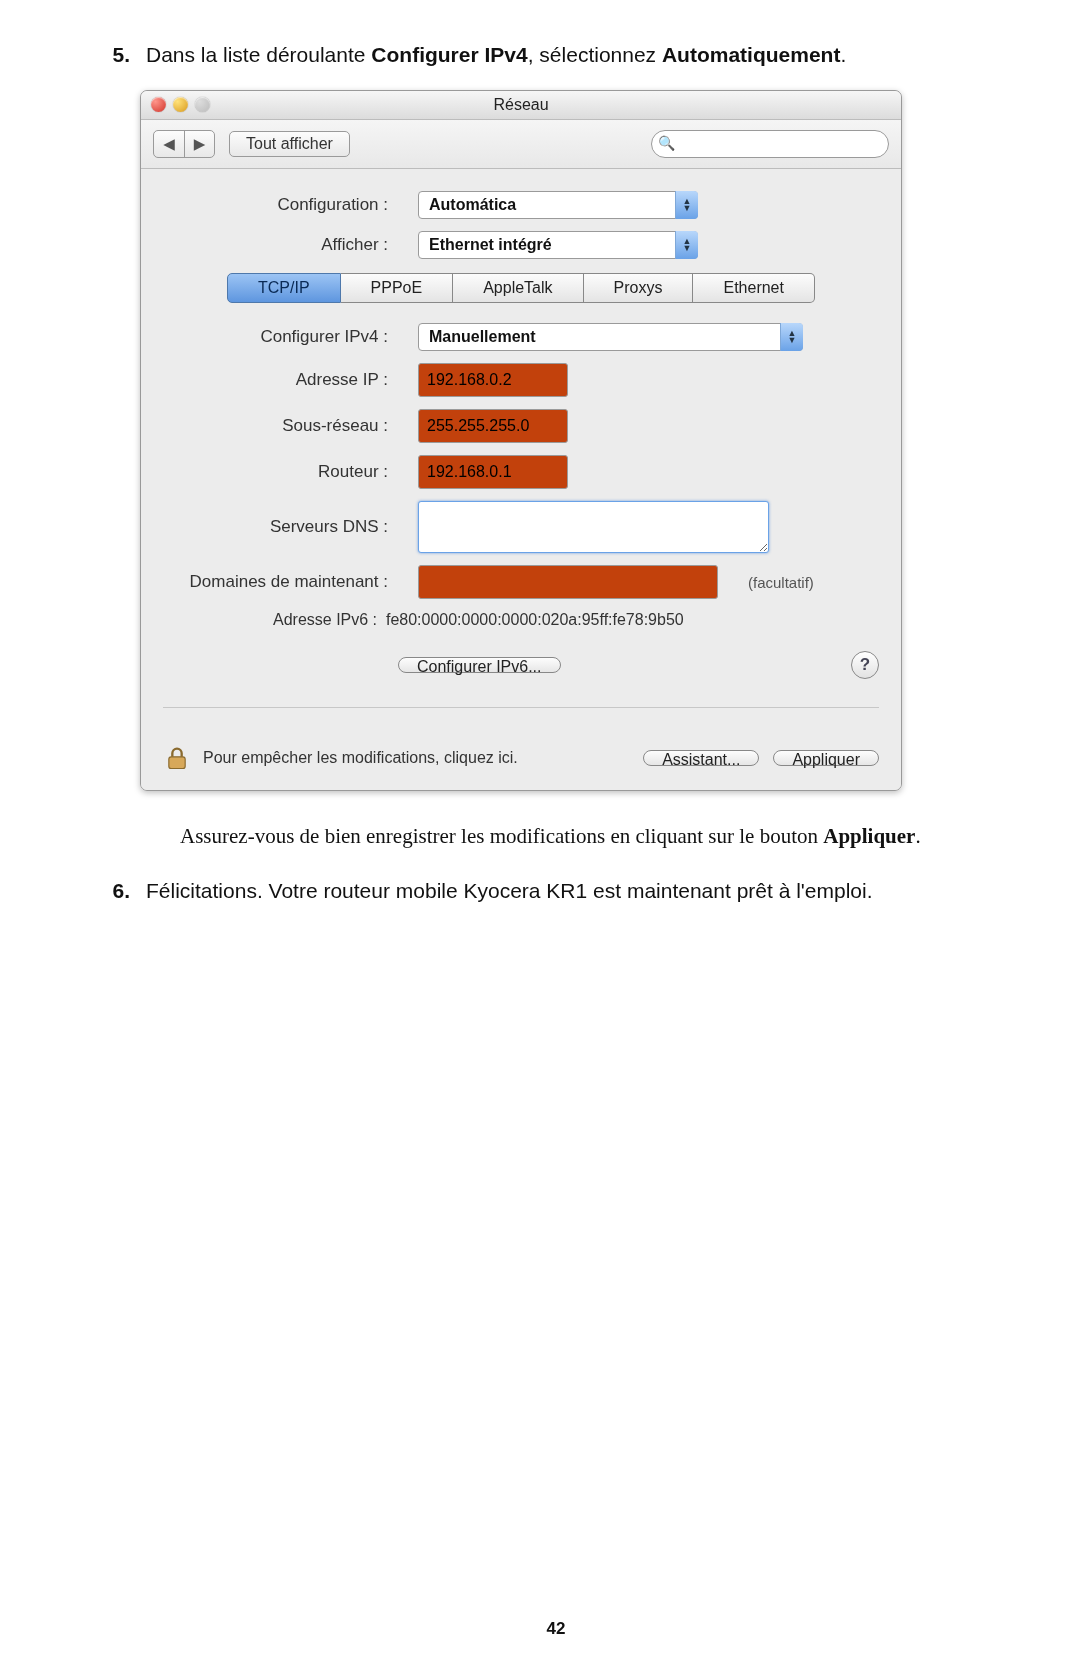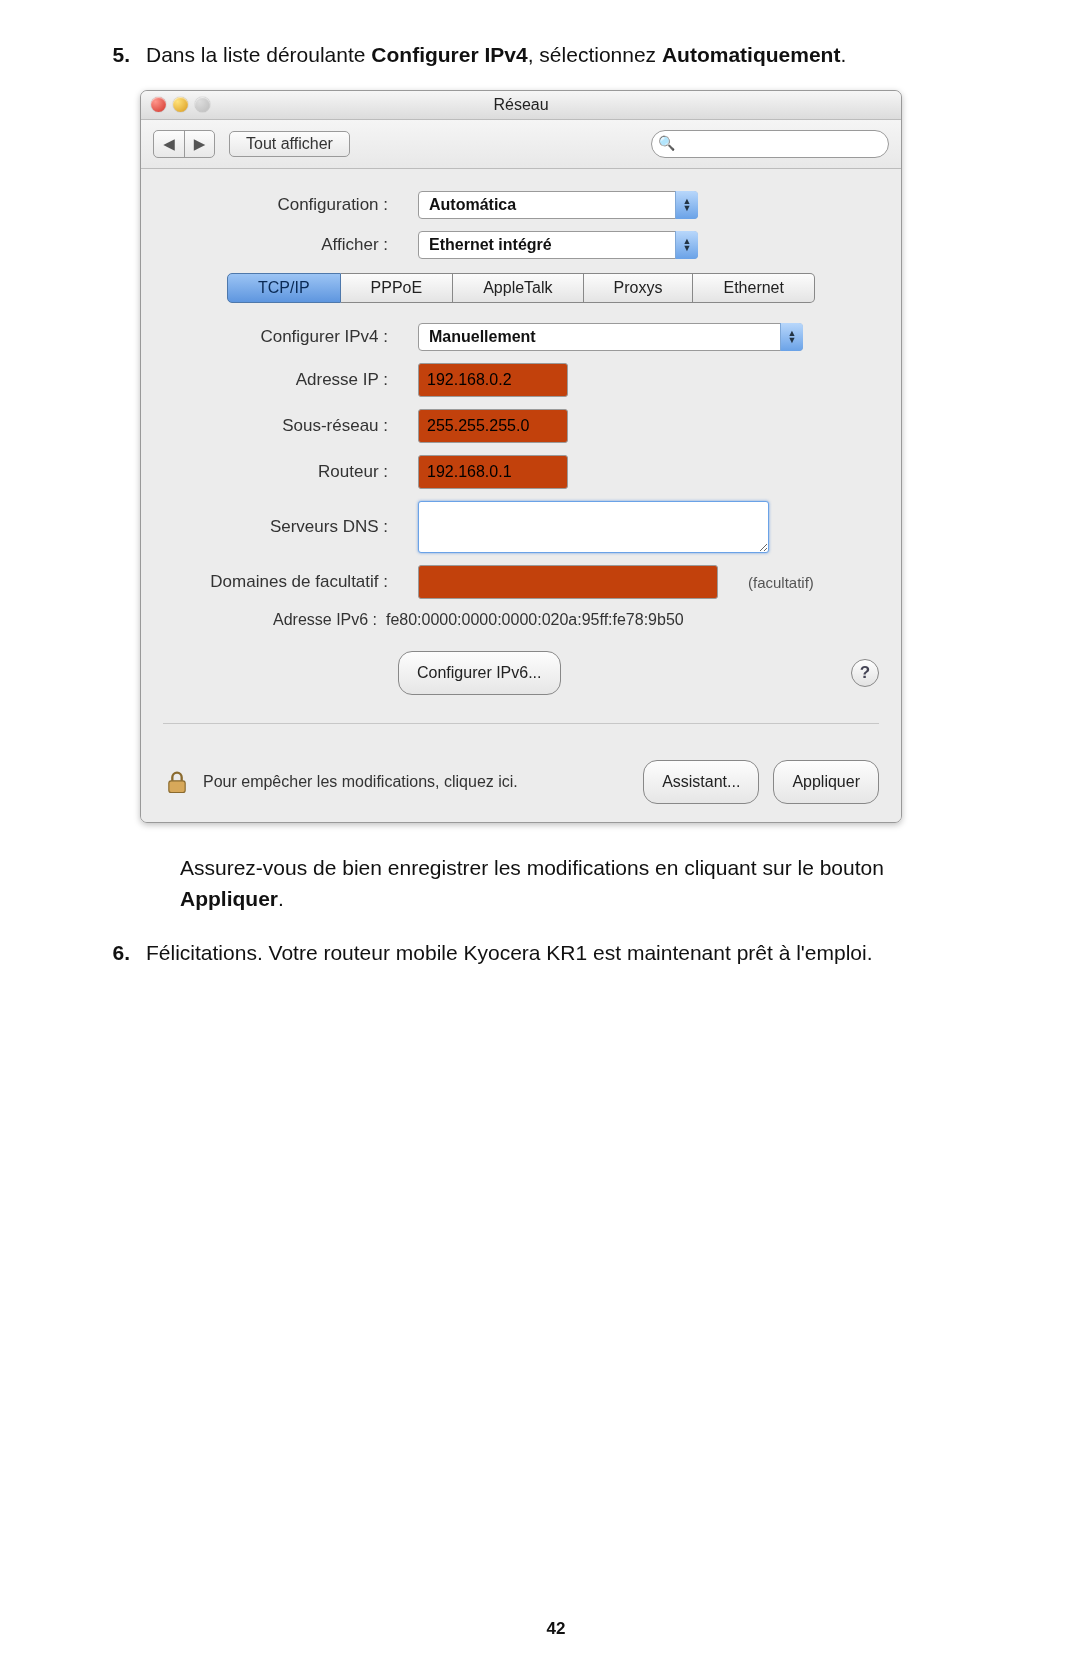--- a/index.html
+++ b/index.html
@@ -44,30 +44,30 @@
 .tabs .tab{border:1px solid #888;border-left:none;background:linear-gradient(#fcfcfc,#e4e4e4);height:28px;padding:0 30px;display:flex;align-items:center;font-size:16px;color:#222;}
 .tabs .tab:first-child{border-left:1px solid #888;border-radius:5px 0 0 5px;}
 .tabs .tab:last-child{border-radius:0 5px 5px 0;}
 .tabs .tab.active{background:linear-gradient(#9cc4f4,#5e96df);color:#0a2a55;border-color:#4e78ab;}
 .inp{height:34px;border:1px solid #9a9a9a;border-radius:3px;background:#c2410c;font-size:16px;padding:0 8px;box-sizing:border-box;}
 .inp.ip{width:150px;}
 .dns{width:345px;height:46px;border:1px solid #6aa2e7;border-radius:3px;background:#fff;box-shadow:0 0 3px rgba(80,140,220,.8);}
 .facult{font-size:15px;color:#555;margin-left:10px;}
 .ipv6line{font-size:16px;color:#333;margin-left:110px;margin-top:8px;margin-bottom:22px;}
 .ipv6btn-row{display:flex;align-items:center;margin-left:235px;}
-.pill{border:1px solid #888;border-radius:14px;background:linear-gradient(#fdfdfd,#e6e6e6);height:44px;padding:0 18px;font-size:16px;color:#222;}
+.pill{border:1px solid #888;border-radius:14px;background:linear-gradient(#fdfdfd,#e6e6e6);height:16px;padding:0 18px;font-size:16px;color:#222;}
 .help{width:26px;height:26px;border-radius:50%;border:1px solid #888;background:linear-gradient(#fff,#e2e2e2);display:flex;align-items:center;justify-content:center;font-size:17px;font-weight:700;color:#445;margin-left:auto;}
 
 .footer{display:flex;align-items:center;border-top:1px solid #c7c7c7;margin-top:28px;padding-top:36px;}
 .lock{width:28px;height:28px;margin-right:12px;}
 .lock svg{width:100%;height:100%;}
 .footer .ft{font-size:16px;color:#333;}
 .footer .sp{flex:1;}
 
-.para{margin:0 0 24px 90px;font-size:21px;line-height:1.45;}
+.para{margin:0 0 24px 90px;font-size:21px;line-height:1.45;font-family:Liberation Serif, serif;}
 .pnum{position:absolute;left:16px;width:100%;text-align:center;bottom:30px;font-size:17px;font-weight:700;}
 </style>
 </head>
 <body>
 
 <div class="page">
 
   <div class="step">
     <div class="num">5.</div>
     <div class="txt">
@@ -151,21 +151,21 @@
       </div>
       <div class="row">
         <div class="lbl">Routeur :</div>
         <input class="inp ip" value="192.168.0.1" style="">
       </div>
       <div class="row">
         <div class="lbl">Serveurs DNS :</div>
         <textarea class="dns" style=""></textarea>
       </div>
       <div class="row">
-        <div class="lbl" style="width:225px">Domaines de facultatif :</div>
+        <div class="lbl" style="width:225px">Domaines de maintenant :</div>
         <input class="inp" style="width: 300px;">
         <span class="facult">(facultatif)</span>
       </div>
 
       <div class="ipv6line">
         <span>Adresse IPv6 :</span>
         &nbsp;<span>fe80:0000:0000:0000:020a:95ff:fe78:9b50</span>
       </div>
 
       <div class="ipv6btn-row">

